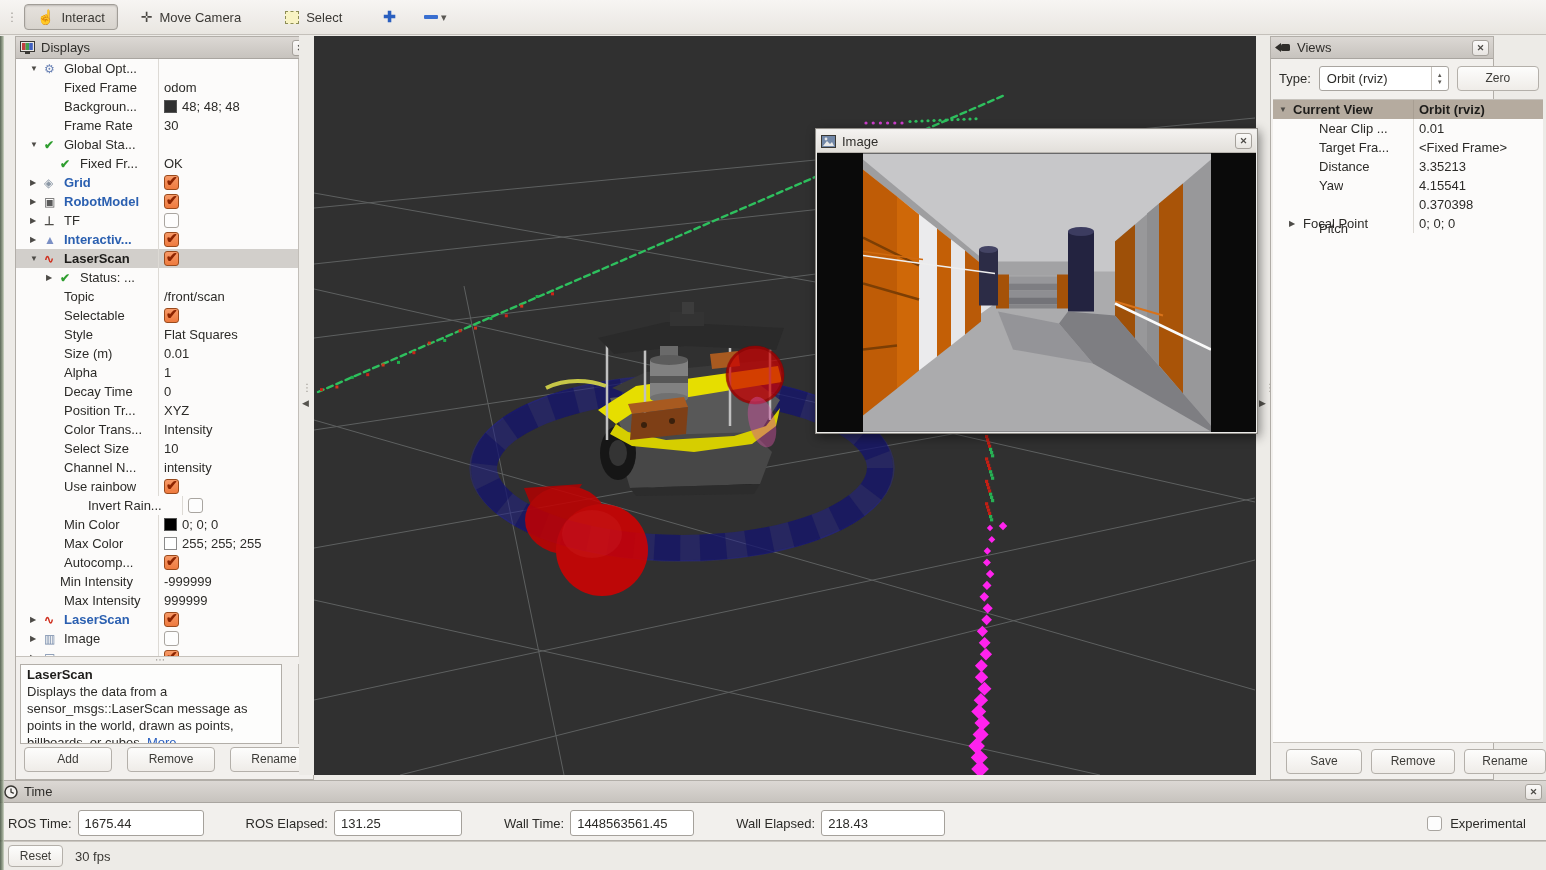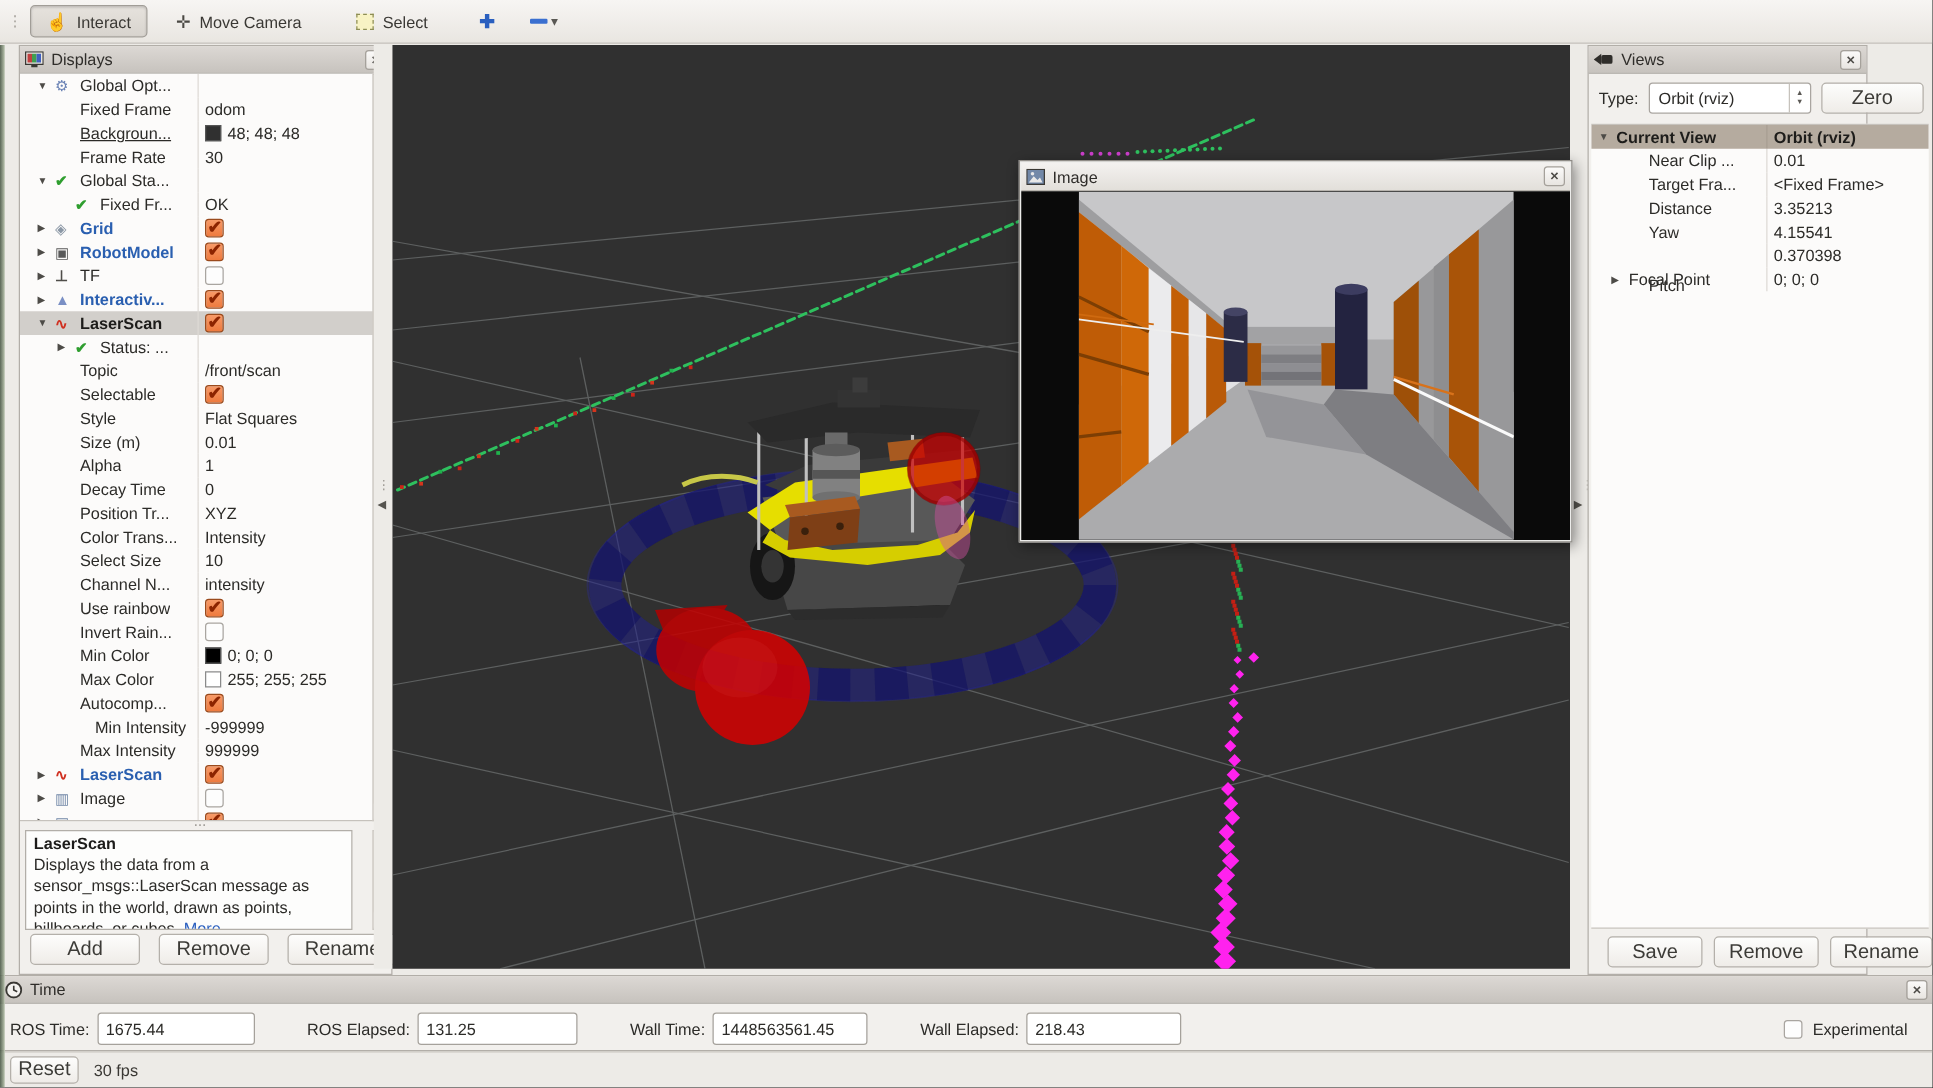--- a/index.html
+++ b/index.html
@@ -22,21 +22,21 @@
   .caret{color:#5a5854;font-size:11px;margin-left:3px;}
   
   .panel{position:absolute;background:#f2f0ed;border:1px solid #b2aea8;}
   .phead{height:22px;display:flex;align-items:center;gap:6px;padding:0 4px;
          background:linear-gradient(#dcd8d4,#c7c3be);border-bottom:1px solid #a9a5a0;color:#2f2d2a;}
   .ptitle{flex:1;}
   .closebtn{width:17px;height:16px;border:1px solid #a5a19b;border-radius:3px;flex:0 0 auto;
             background:linear-gradient(#fbfaf9,#e8e5e1);font-size:9px;line-height:14px;
             text-align:center;color:#4c4a46;font-weight:bold;}
   .btn{display:inline-block;height:25px;line-height:23px;text-align:center;border:1px solid #b4b0aa;
-       border-radius:4px;background:linear-gradient(#fdfdfc,#efece8);color:#3c3b37;font-size:16px;}
+       border-radius:4px;background:linear-gradient(#fdfdfc,#efece8);color:#3c3b37;font-size:12px;}
   
   .tree{position:absolute;background:#fcfbfa;overflow:hidden;}
   .trow{display:flex;height:19px;align-items:center;white-space:nowrap;}
   .trow.sel{background:#d2cfcb;}
   .trow.vhead{background:#b5ab9f;}
   .tname{flex:0 0 142px;display:flex;align-items:center;overflow:hidden;height:100%;}
   .vtree .tname{flex:0 0 140px;}
   .arr{width:16px;font-size:8px;color:#4d4b47;flex:0 0 16px;text-align:left;padding-left:2px;}
   .tico{width:20px;flex:0 0 20px;font-size:12px;text-align:left;}
   .tlabel{overflow:hidden;text-overflow:clip;}
@@ -161,21 +161,21 @@
         <div class="trow">
           <span class="tname" style="padding-left: 32px;">
             <span class="arr"></span>
             <span class="tlabel">Fixed Frame</span>
           </span>
           <span class="tval">
             <span class="vtext">odom</span>
           </span>
         </div>
         <div class="trow">
-          <span class="tname" style="padding-left: 32px; text-decoration: underline;">
+          <span class="tname" style="padding-left: 32px;">
             <span class="arr"></span>
             <span class="tlabel">Backgroun...</span>
           </span>
           <span class="tval">
             <span class="swatch" style="background: rgb(48, 48, 48);"></span>
             <span class="vtext">48; 48; 48</span>
           </span>
         </div>
         <div class="trow">
           <span class="tname" style="padding-left: 32px;">
@@ -355,21 +355,21 @@
         <div class="trow">
           <span class="tname" style="padding-left: 32px;">
             <span class="arr"></span>
             <span class="tlabel">Use rainbow</span>
           </span>
           <span class="tval">
             <span class="cb on"></span>
           </span>
         </div>
         <div class="trow">
-          <span class="tname" style="padding-left: 32px;">
+          <span class="tname" style="padding-left: 32px; margin-left: 24px;">
             <span class="arr"></span>
             <span class="tlabel">Invert Rain...</span>
           </span>
           <span class="tval">
             <span class="cb off"></span>
           </span>
         </div>
         <div class="trow">
           <span class="tname" style="padding-left: 32px;">
             <span class="arr"></span>
@@ -393,21 +393,21 @@
         <div class="trow">
           <span class="tname" style="padding-left: 32px;">
             <span class="arr"></span>
             <span class="tlabel">Autocomp...</span>
           </span>
           <span class="tval">
             <span class="cb on"></span>
           </span>
         </div>
         <div class="trow">
-          <span class="tname" style="padding-left: 44px;">
+          <span class="tname" style="padding-left: 28px;">
             <span class="arr"></span>
             <span class="tlabel">Min Intensity</span>
           </span>
           <span class="tval">
             <span class="vtext">-999999</span>
           </span>
         </div>
         <div class="trow">
           <span class="tname" style="padding-left: 32px;">
             <span class="arr"></span>

